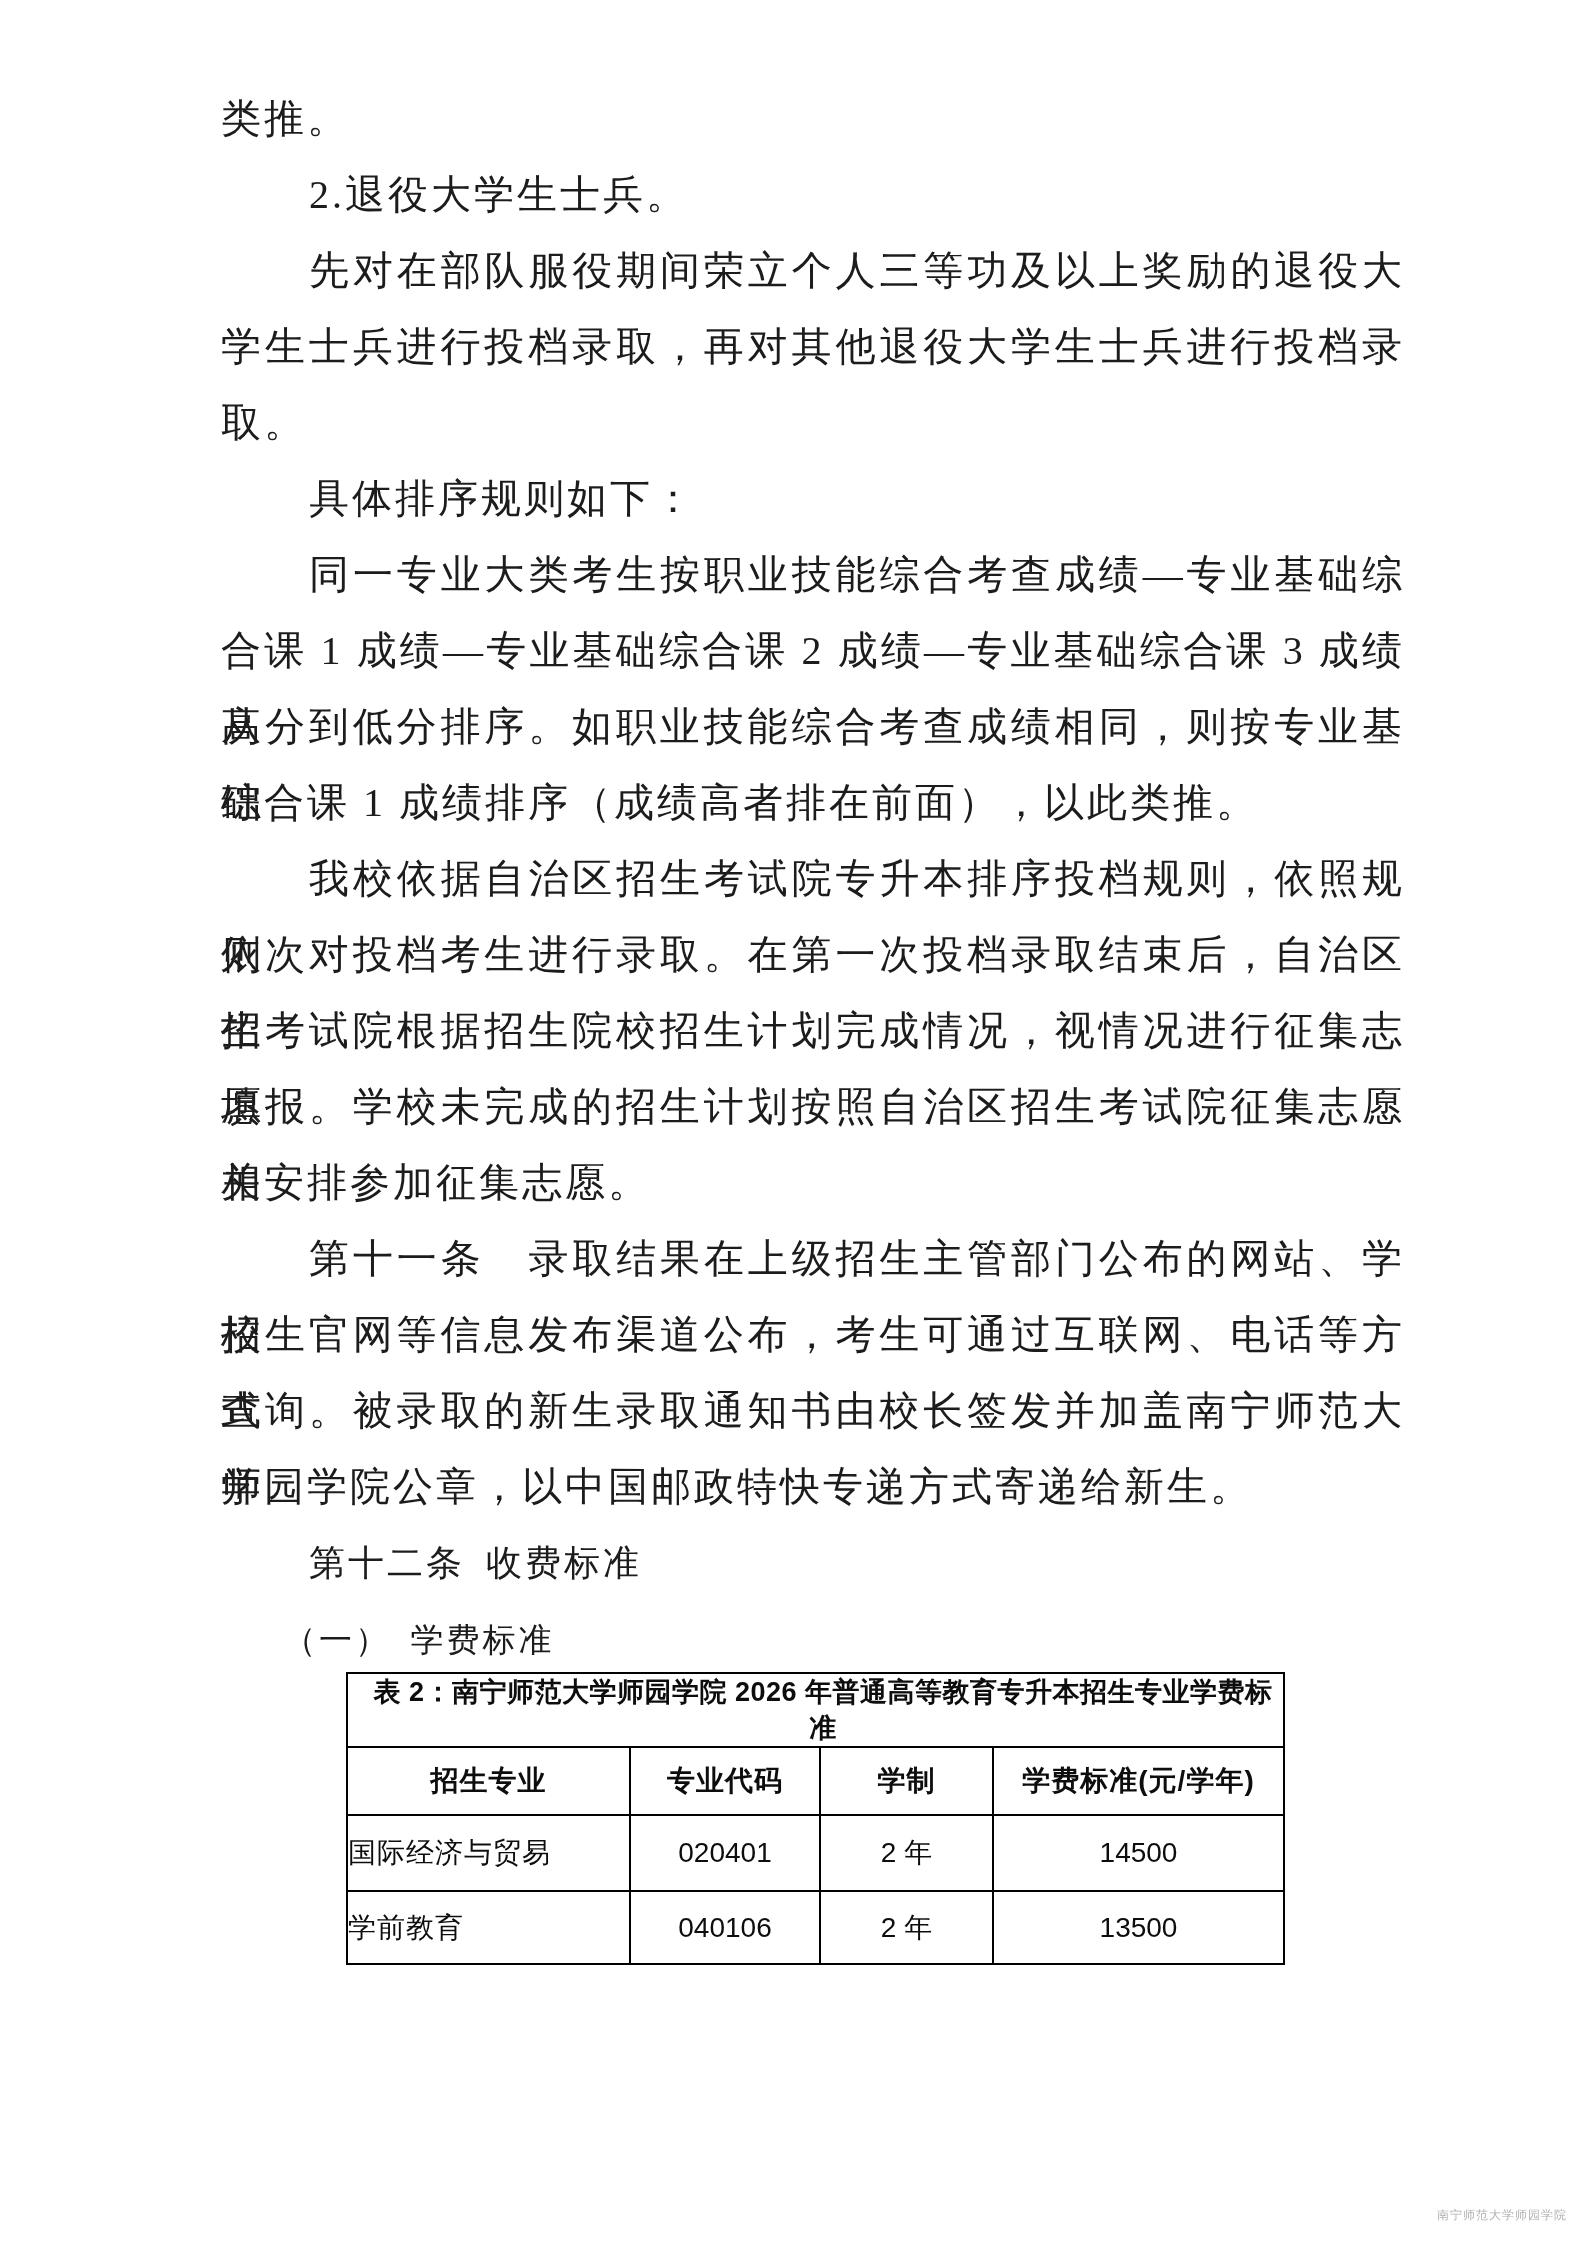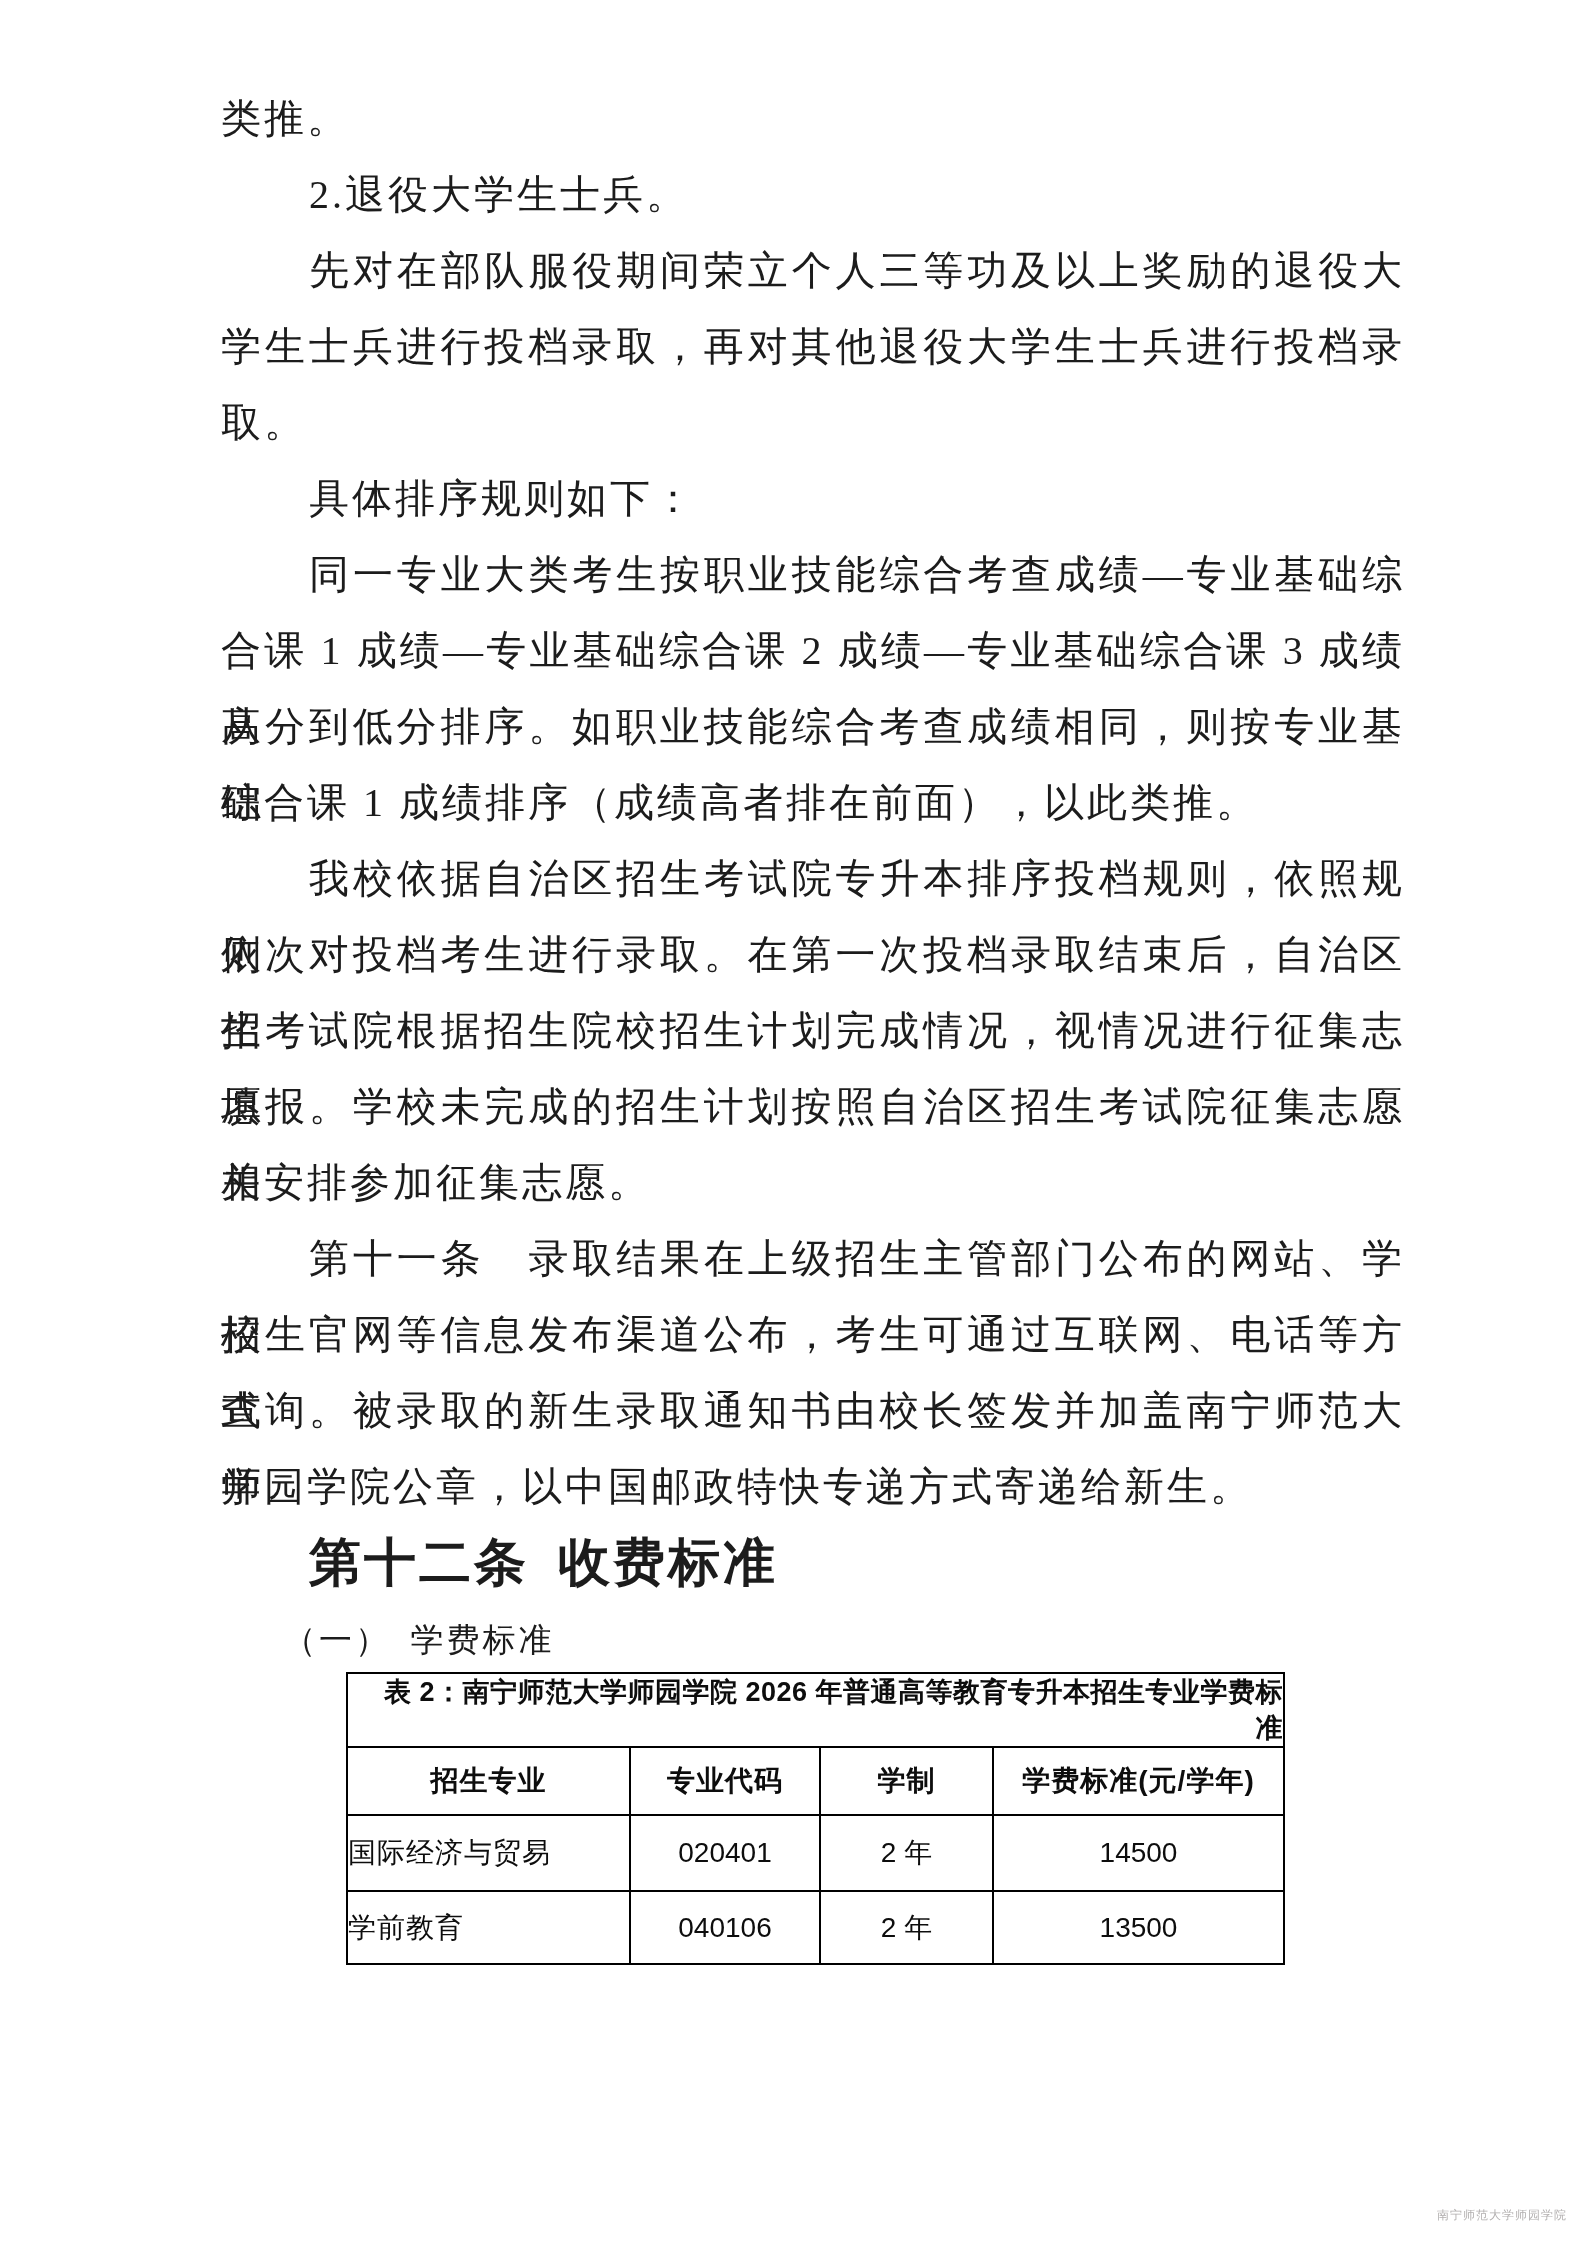--- a/index.html
+++ b/index.html
@@ -37,27 +37,26 @@
     height:70px;
     line-height:70px;
     text-align:center;
     font-family:"Liberation Sans","DejaVu Sans",sans-serif;
     font-weight:bold;
     font-size:44px;
     letter-spacing:1px;
     color:#111;
   }
   .section-line {
-    font-size:52px;
+    font-size:36px;
     line-height:76px;
     height:76px;
     letter-spacing:3px;
     text-indent:88px;
     white-space:nowrap;
-    font-weight:bold;
   }
   .subsection-line {
     font-size:33px;
     line-height:78px;
     height:78px;
     letter-spacing:3px;
     text-indent:62px;
     white-space:nowrap;
   }
   table.fee-table {
@@ -73,21 +72,21 @@
   .fee-table td, .fee-table th {
     border:2px solid #000;
     padding:0;
     vertical-align:middle;
     overflow:hidden;
   }
   .fee-table .t-title {
     height:71px;
     font-weight:bold;
     font-size:27px;
-    text-align:right;
+    text-align:center;
     padding-left:15px;
     letter-spacing:0.5px;
   }
   .fee-table th.col-h {
     height:66px;
     font-weight:bold;
     text-align:center;
     letter-spacing:1px;
   }
   .fee-table tr.data-row-1 td { height:74px; }

